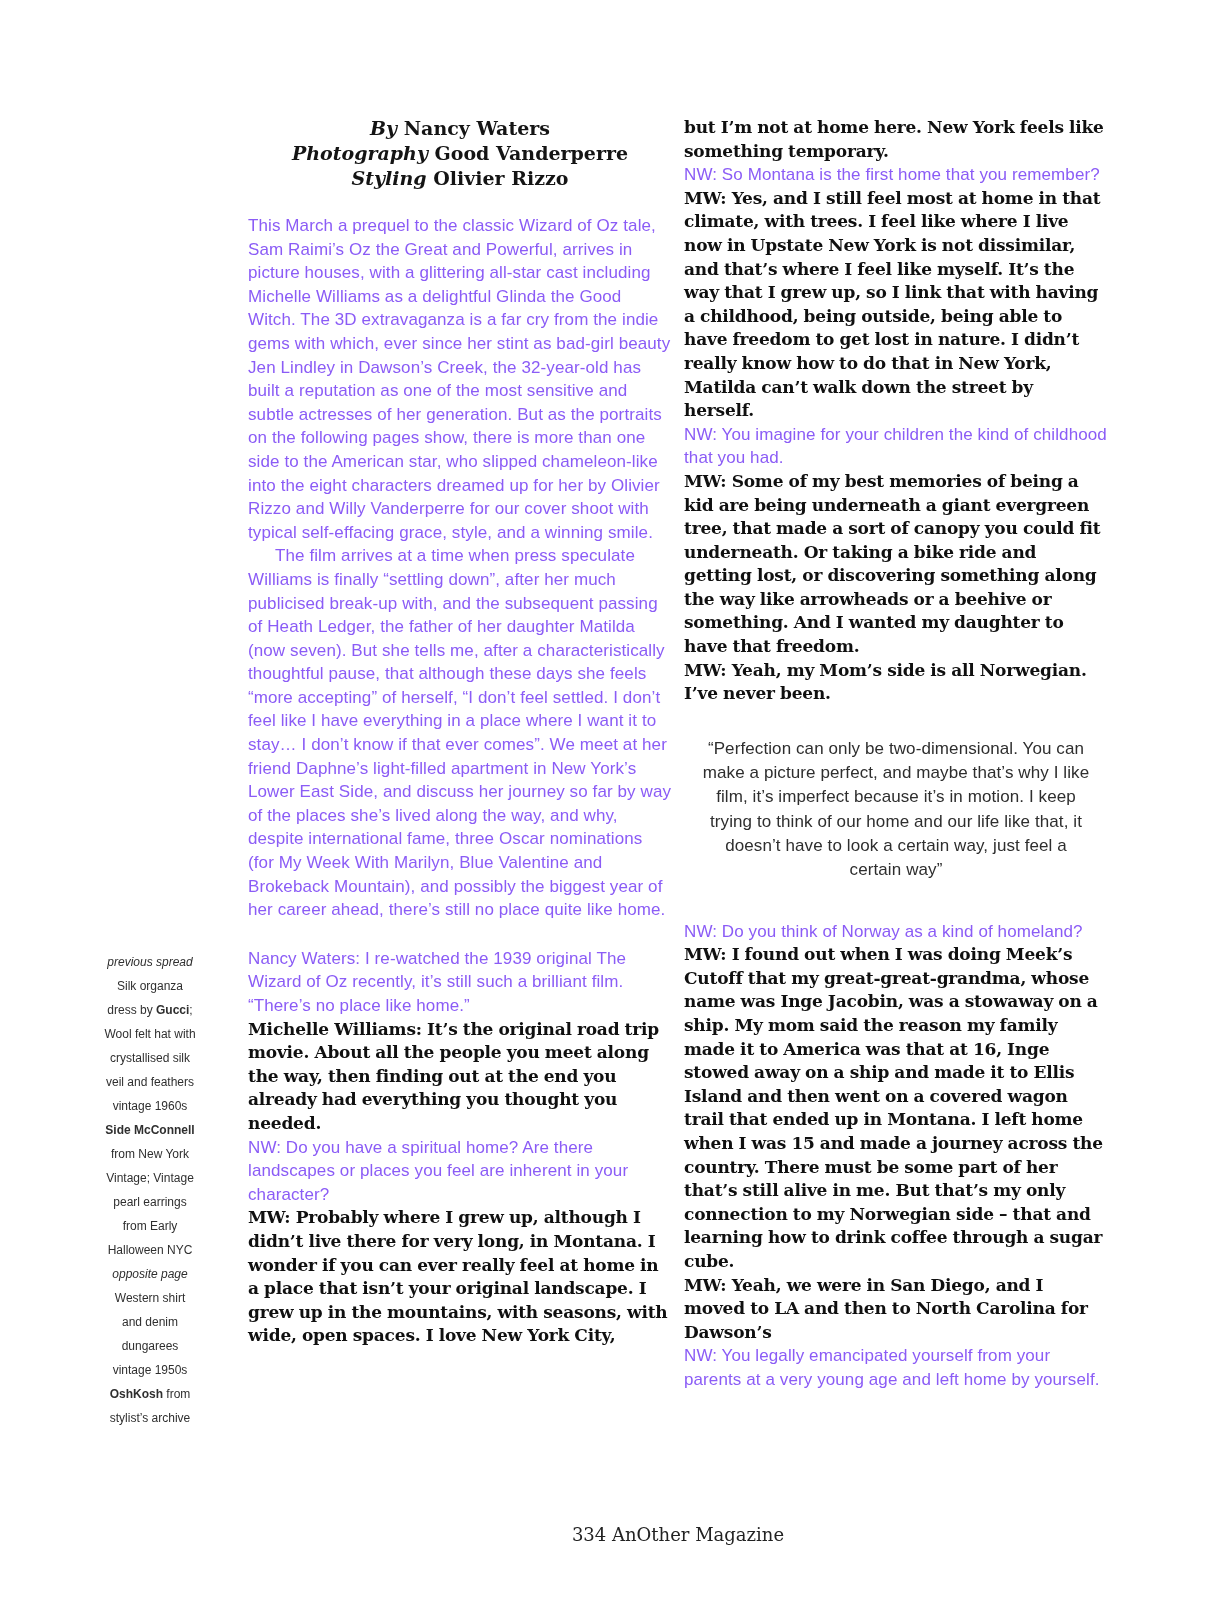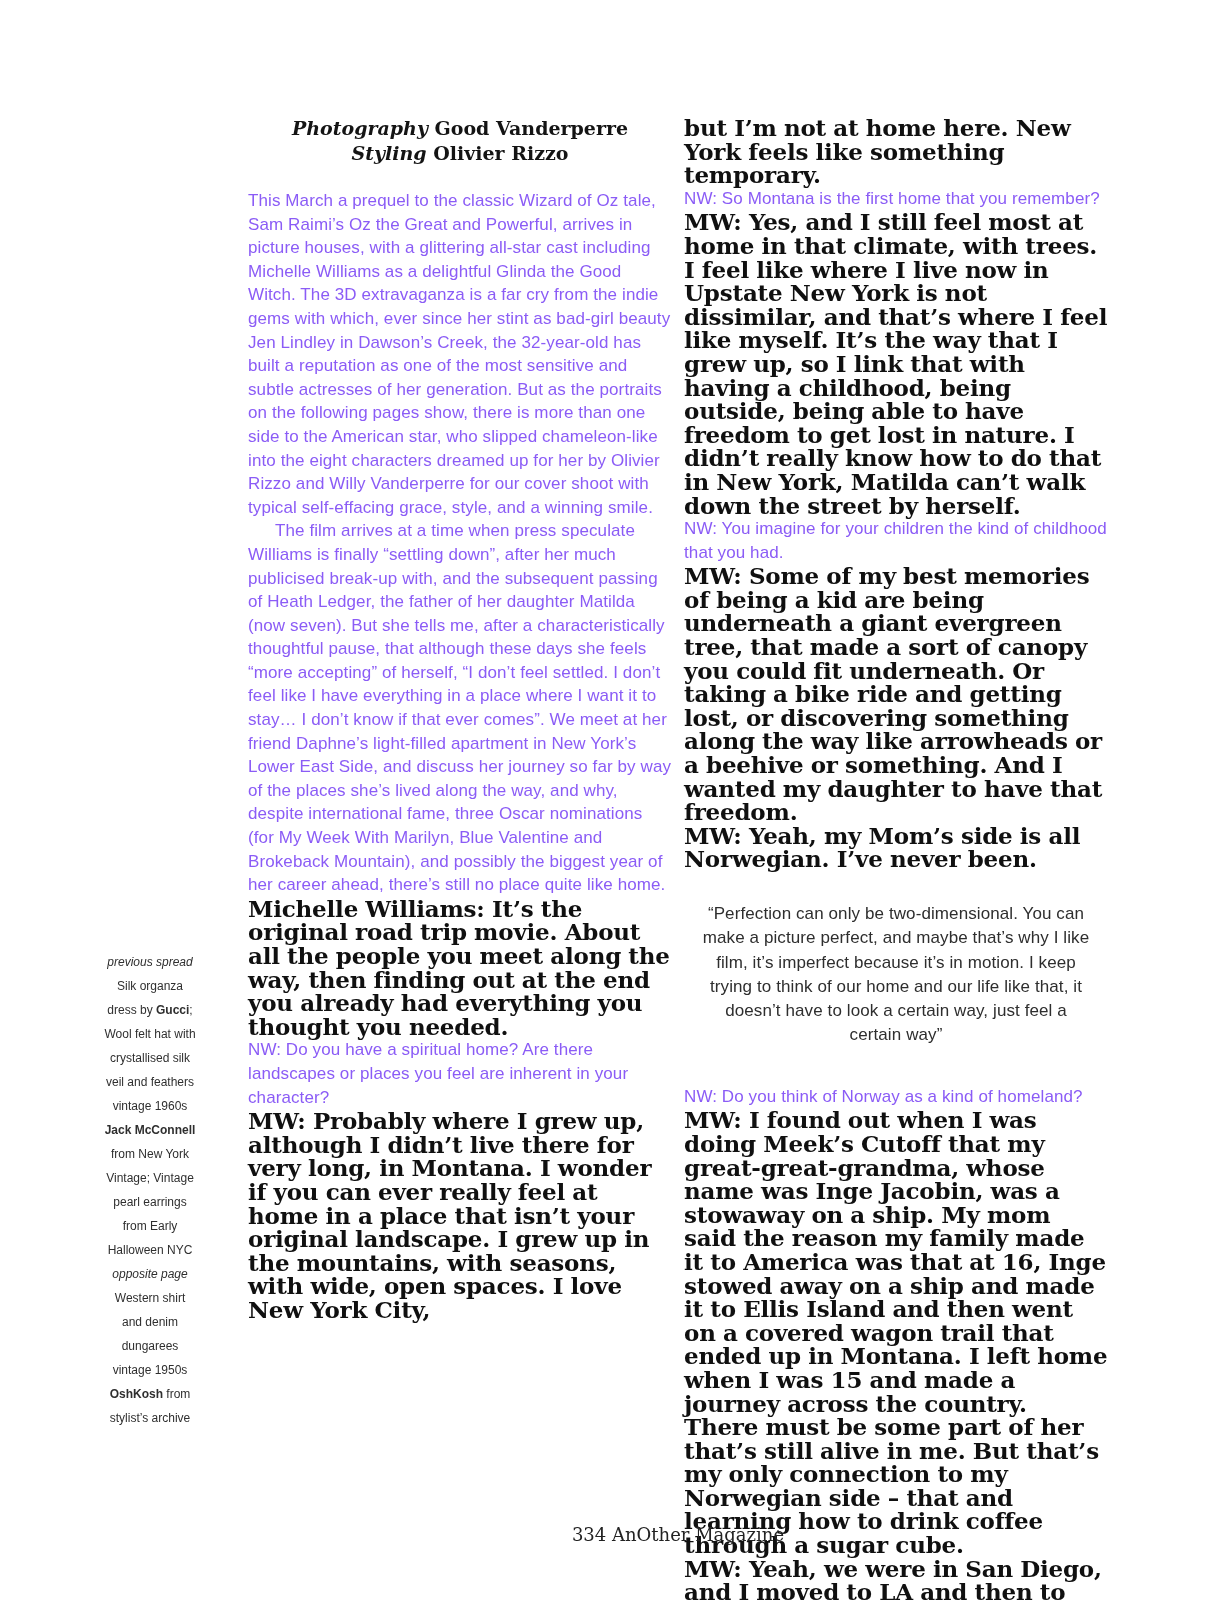--- a/index.html
+++ b/index.html
@@ -10,21 +10,21 @@
   .col{position:absolute;top:116px;}
   .col-middle{left:248px;width:424px;}
   .col-right{left:684px;width:424px;}
 
   .byline{font-family:"DejaVu Serif",serif;font-weight:bold;text-align:center;
           font-size:19px;line-height:25px;color:#141414;margin-bottom:23px;}
   .byline .line{white-space:nowrap;}
 
   .blk{margin:0;}
   .blk.sans{font-size:17px;line-height:23.6px;letter-spacing:.1px;color:#8b5cf6;}
-  .blk.serif{font-family:"DejaVu Serif",serif;font-weight:bold;font-size:23px;
+  .blk.serif{font-family:"DejaVu Serif",serif;font-weight:bold;font-size:17px;
              line-height:23.6px;letter-spacing:-.2px;word-spacing:-.5px;color:#101010;}
   .blk.quote{font-size:17px;line-height:24.3px;letter-spacing:.1px;color:#2e2e2e;
              text-align:center;margin:31px 4px 37px 4px;padding:0 14px;}
   .blk.indent{text-indent:27px;}
   .blk.gap{margin-top:25px;}
 
   .credits{position:absolute;left:58px;top:950px;width:184px;text-align:center;
            font-size:12px;line-height:24px;color:#2f2f2f;}
   .credits .line{white-space:nowrap;}
 
@@ -40,43 +40,45 @@
 <div class="page">
 
   <div class="credits">
       <div class="line"><span class="i">previous spread</span></div>
       <div class="line"><span>Silk organza</span></div>
       <div class="line"><span>dress by </span><span class="b">Gucci</span><span>;</span></div>
       <div class="line"><span>Wool felt hat with</span></div>
       <div class="line"><span>crystallised silk</span></div>
       <div class="line"><span>veil and feathers</span></div>
       <div class="line"><span>vintage 1960s</span></div>
-      <div class="line"><span class="b">Jack McConnell</span></div>
+      <div class="line"><span class="b">Side McConnell</span></div>
       <div class="line"><span>from New York</span></div>
       <div class="line"><span>Vintage; Vintage</span></div>
       <div class="line"><span>pearl earrings</span></div>
       <div class="line"><span>from Early</span></div>
       <div class="line"><span>Halloween NYC</span></div>
       <div class="line"><span class="i">opposite page</span></div>
       <div class="line"><span>Western shirt</span></div>
       <div class="line"><span>and denim</span></div>
       <div class="line"><span>dungarees</span></div>
       <div class="line"><span>vintage 1950s</span></div>
       <div class="line"><span class="b">OshKosh</span><span> from</span></div>
       <div class="line"><span>stylist’s archive</span></div>
     </div>
 
   <div class="col col-middle">
     <div class="byline">
+        <div class="line"><span class="b i">By</span><span class="b"> Nancy Waters</span></div>
         <div class="line"><span class="b i">Photography</span><span class="b"> Good Vanderperre</span></div>
         <div class="line"><span class="b i">Styling</span><span class="b"> Olivier Rizzo</span></div>
       </div>
     <div>
         <p class="blk sans">This March a prequel to the classic Wizard of Oz tale, Sam Raimi’s Oz the Great and Powerful, arrives in picture houses, with a glittering all-star cast including Michelle Williams as a delightful Glinda the Good Witch. The 3D extravaganza is a far cry from the indie gems with which, ever since her stint as bad-girl beauty Jen Lindley in Dawson’s Creek, the 32-year-old has built a reputation as one of the most sensitive and subtle actresses of her generation. But as the portraits on the following pages show, there is more than one side to the American star, who slipped chameleon-like into the eight characters dreamed up for her by Olivier Rizzo and Willy Vanderperre for our cover shoot with typical self-effacing grace, style, and a winning smile.</p>
         <p class="blk sans indent">The film arrives at a time when press speculate Williams is finally “settling down”, after her much publicised break-up with, and the subsequent passing of Heath Ledger, the father of her daughter Matilda (now seven). But she tells me, after a characteristically thoughtful pause, that although these days she feels “more accepting” of herself, “I don’t feel settled. I don’t feel like I have everything in a place where I want it to stay… I don’t know if that ever comes”. We meet at her friend Daphne’s light-filled apartment in New York’s Lower East Side, and discuss her journey so far by way of the places she’s lived along the way, and why, despite international fame, three Oscar nominations (for My Week With Marilyn, Blue Valentine and Brokeback Mountain), and possibly the biggest year of her career ahead, there’s still no place quite like home.</p>
+        <p class="blk sans gap">Nancy Waters: I re-watched the 1939 original The Wizard of Oz recently, it’s still such a brilliant film. “There’s no place like home.”</p>
         <p class="blk serif">Michelle Williams: It’s the original road trip movie. About all the people you meet along the way, then finding out at the end you already had everything you thought you needed.</p>
         <p class="blk sans">NW: Do you have a spiritual home? Are there landscapes or places you feel are inherent in your character?</p>
         <p class="blk serif">MW: Probably where I grew up, although I didn’t live there for very long, in Montana. I wonder if you can ever really feel at home in a place that isn’t your original landscape. I grew up in the mountains, with seasons, with wide, open spaces. I love New York City,</p>
       </div>
   </div>
 
   <div class="col col-right">
     <div>
         <p class="blk serif">but I’m not at home here. New York feels like something temporary.</p>
         <p class="blk sans">NW: So Montana is the first home that you remember?</p>

